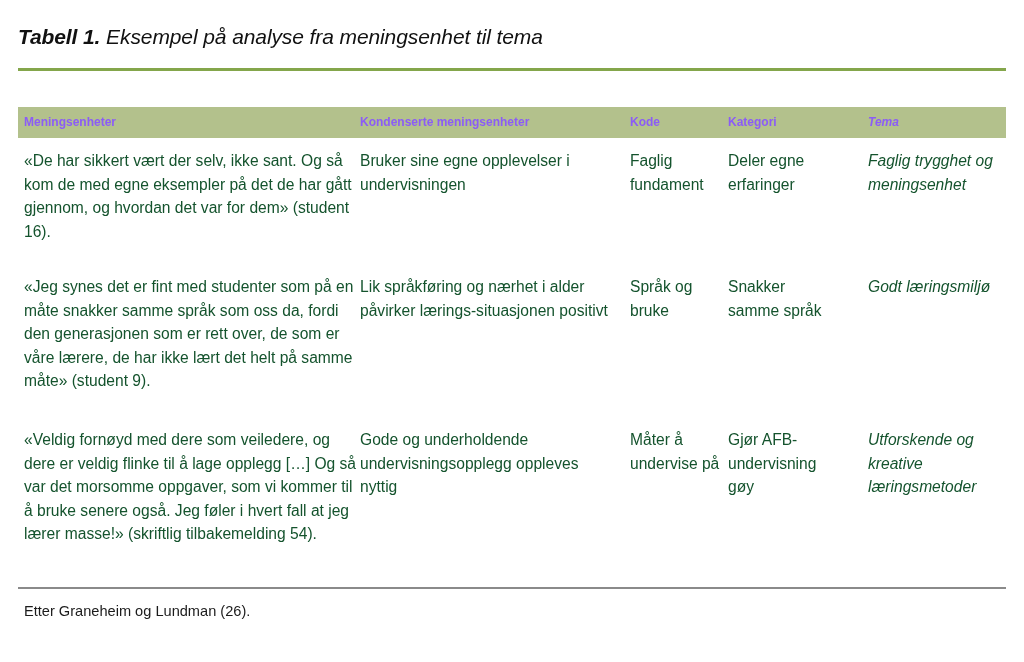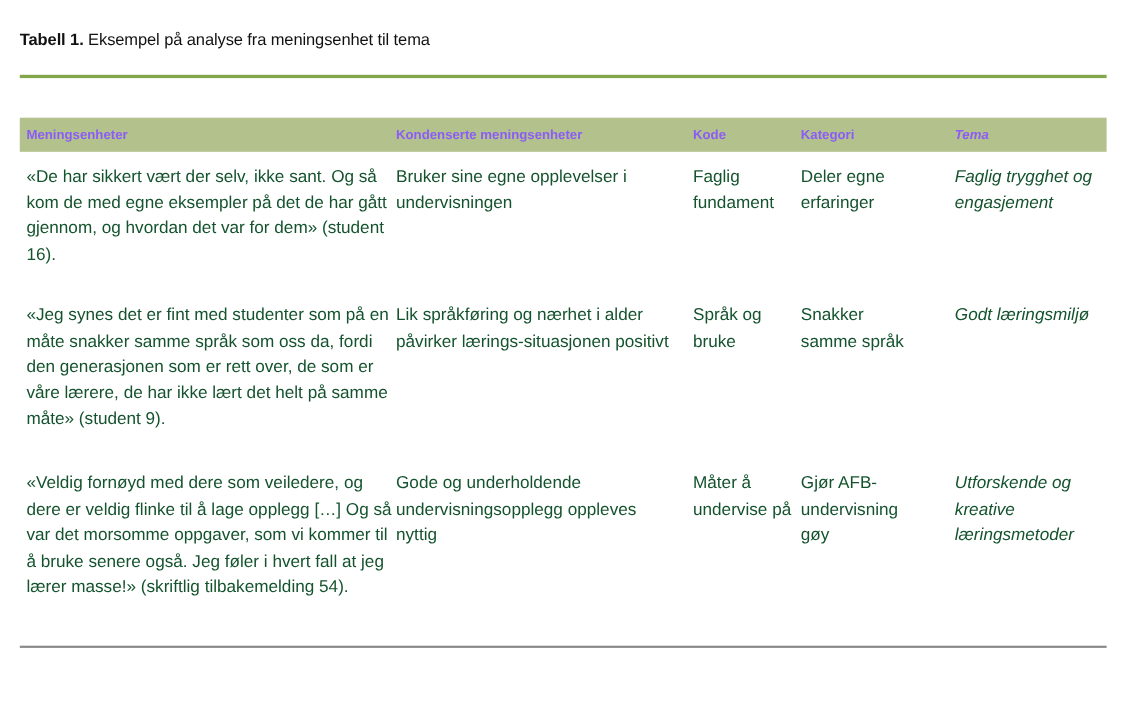--- a/index.html
+++ b/index.html
@@ -23,25 +23,26 @@
     box-sizing: border-box;
     background: #ffffff;
   }
 
   
   .caption {
     position: absolute;
     left: 18px;
     top: 22px;
     width: 988px;
-    font-size: 15px;
+    font-size: 21px;
     line-height: 30px;
     letter-spacing: -0.1px;
     white-space: nowrap;
     color: #111111;
+    font-style: italic;
   }
   .caption-label {
     font-weight: bold;
   }
   .caption-text {
     font-weight: normal;
   }
 
   
   .rule-top {
@@ -144,21 +145,21 @@
       <div class="cell header-cell c2">Kode</div>
       <div class="cell header-cell c3">Kategori</div>
       <div class="cell header-cell c4">Tema</div>
     </div>
 
     <div class="row r1">
       <div class="cell c0">«De har sikkert vært der selv, ikke sant. Og så kom de med egne eksempler på det de har gått gjennom, og hvordan det var for dem» (student 16).</div>
       <div class="cell c1">Bruker sine egne opplevelser i undervisningen</div>
       <div class="cell c2">Faglig fundament</div>
       <div class="cell c3">Deler egne erfaringer</div>
-      <div class="cell c4">Faglig trygghet og engasjement</div>
+      <div class="cell c4">Faglig trygghet og meningsenhet</div>
     </div>
 
     <div class="row r2">
       <div class="cell c0">«Jeg synes det er fint med studenter som på en måte snakker samme språk som oss da, fordi den generasjonen som er rett over, de som er våre lærere, de har ikke lært det helt på samme måte» (student 9).</div>
       <div class="cell c1">Lik språkføring og nærhet i alder påvirker lærings-situasjonen positivt</div>
       <div class="cell c2">Språk og bruke</div>
       <div class="cell c3">Snakker samme språk</div>
       <div class="cell c4">Godt læringsmiljø</div>
     </div>
 
@@ -167,14 +168,15 @@
       <div class="cell c1">Gode og underholdende undervisningsopplegg oppleves nyttig</div>
       <div class="cell c2">Måter å undervise på</div>
       <div class="cell c3">Gjør AFB-undervisning gøy</div>
       <div class="cell c4">Utforskende og kreative læringsmetoder</div>
     </div>
 
   </div>
 
   <div class="rule-bottom"></div>
 
+  <div class="footnote">Etter Graneheim og Lundman (26).</div>
 
 </div>
 
 </body></html>

